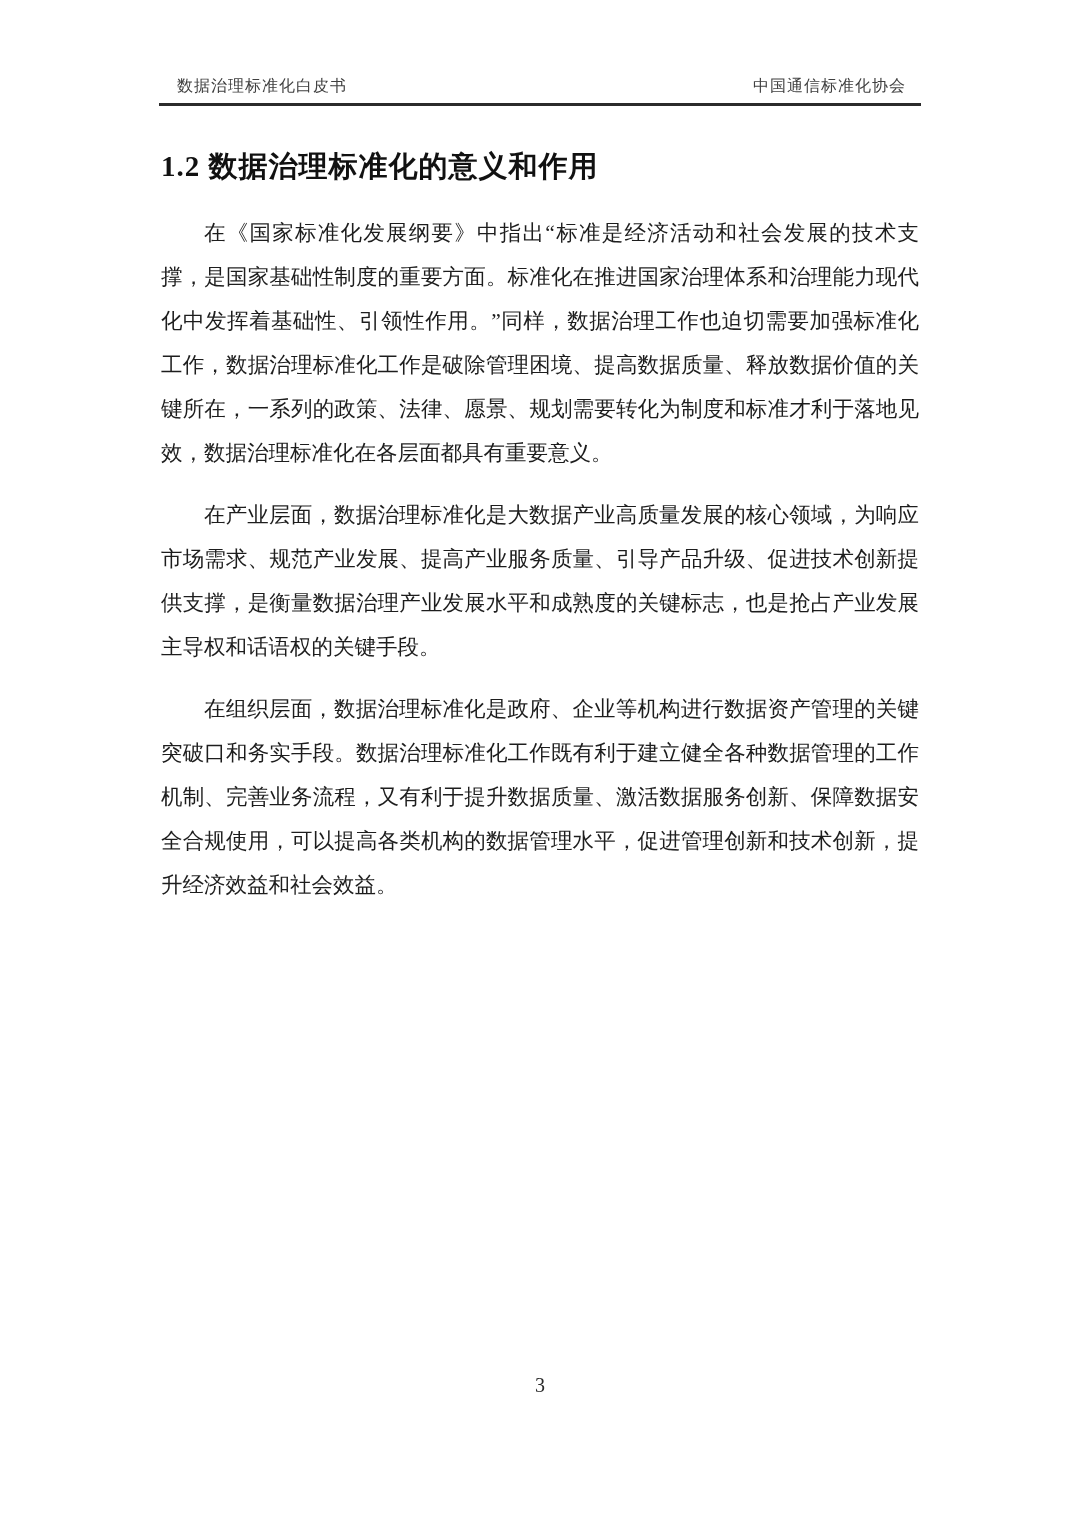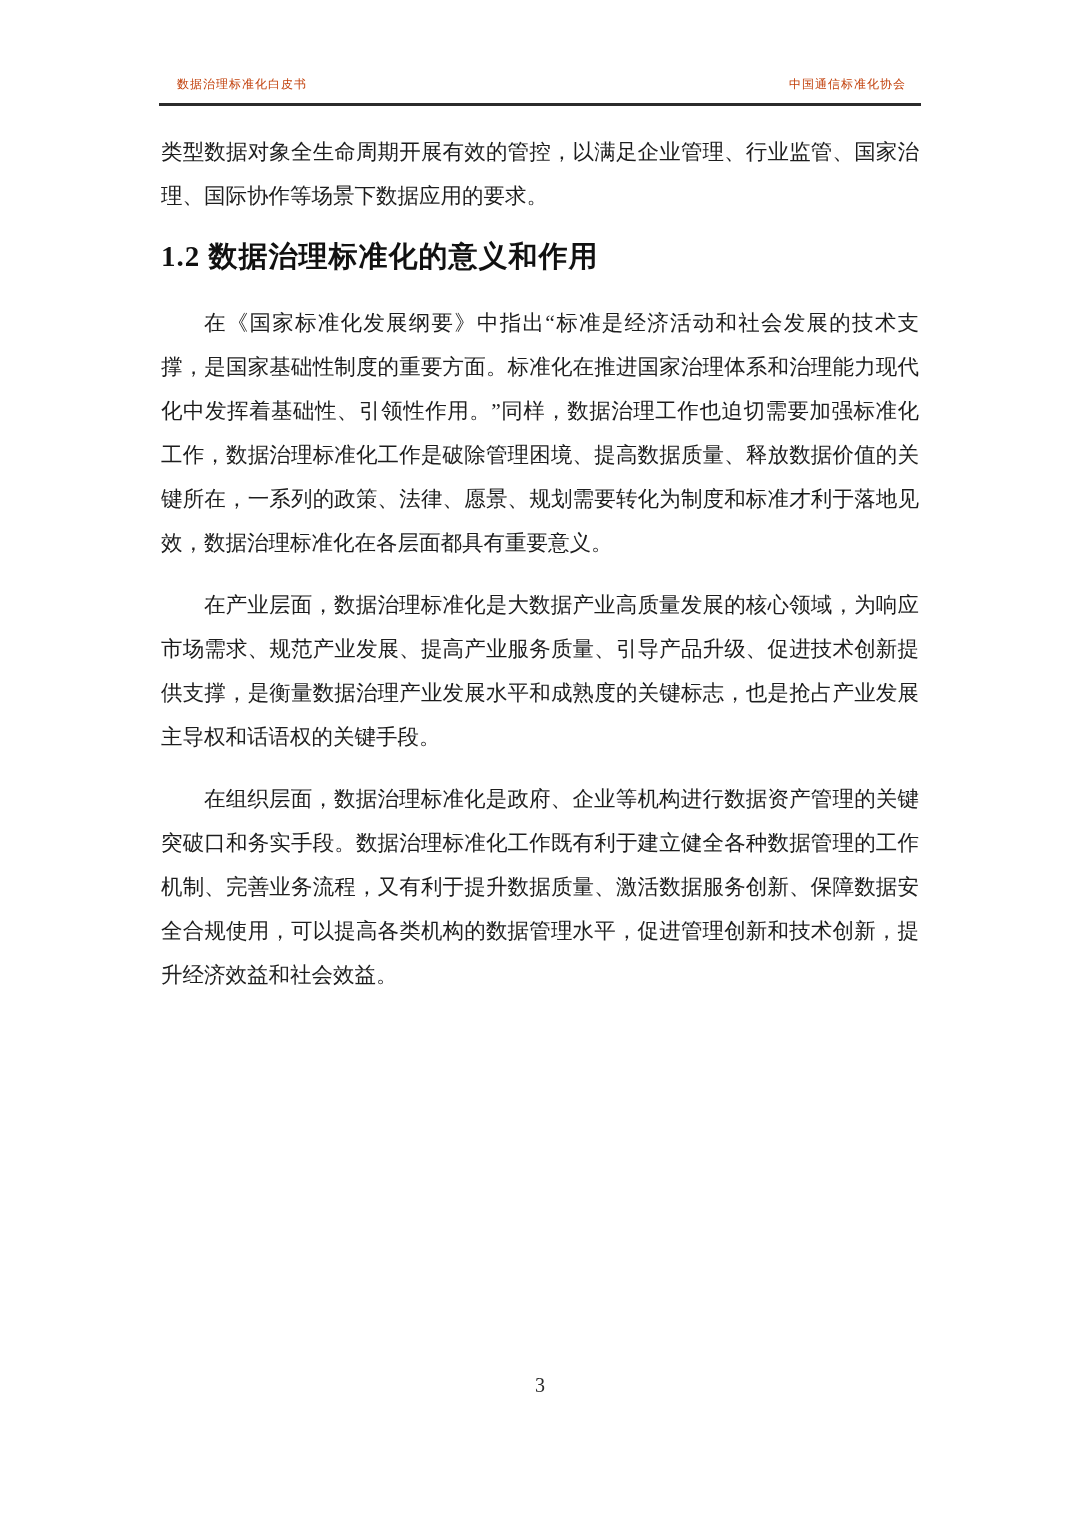--- a/index.html
+++ b/index.html
@@ -19,23 +19,23 @@
   .header {
     position: absolute;
     top: 76px;
     left: 159px;
     width: 762px;
     box-sizing: border-box;
     padding: 0 15px 0 18px;
     display: flex;
     justify-content: space-between;
     align-items: baseline;
-    font-size: 12px;
+    font-size: 16px;
     letter-spacing: 1px;
-    color: #c2410c;
+    color: #404040;
   }
   .header-rule {
     position: absolute;
     top: 103px;
     left: 159px;
     width: 762px;
     height: 3px;
     background: #2b2b2b;
   }
   .body-block {
@@ -80,21 +80,20 @@
 
 <div class="page">
 
   <div class="header">
     <span>数据治理标准化白皮书</span>
     <span>中国通信标准化协会</span>
   </div>
   <div class="header-rule"></div>
 
   <div class="body-block">
-    <p class="no-indent">类型数据对象全生命周期开展有效的管控，以满足企业管理、行业监管、国家治理、国际协作等场景下数据应用的要求。</p>
 
     <div class="section-heading">1.2 数据治理标准化的意义和作用</div>
 
     <p>在《国家标准化发展纲要》中指出“标准是经济活动和社会发展的技术支撑，是国家基础性制度的重要方面。标准化在推进国家治理体系和治理能力现代化中发挥着基础性、引领性作用。”同样，数据治理工作也迫切需要加强标准化工作，数据治理标准化工作是破除管理困境、提高数据质量、释放数据价值的关键所在，一系列的政策、法律、愿景、规划需要转化为制度和标准才利于落地见效，数据治理标准化在各层面都具有重要意义。</p>
 
 
     <p>在产业层面，数据治理标准化是大数据产业高质量发展的核心领域，为响应市场需求、规范产业发展、提高产业服务质量、引导产品升级、促进技术创新提供支撑，是衡量数据治理产业发展水平和成熟度的关键标志，也是抢占产业发展主导权和话语权的关键手段。</p>
 
     <p>在组织层面，数据治理标准化是政府、企业等机构进行数据资产管理的关键突破口和务实手段。数据治理标准化工作既有利于建立健全各种数据管理的工作机制、完善业务流程，又有利于提升数据质量、激活数据服务创新、保障数据安全合规使用，可以提高各类机构的数据管理水平，促进管理创新和技术创新，提升经济效益和社会效益。</p>
 

